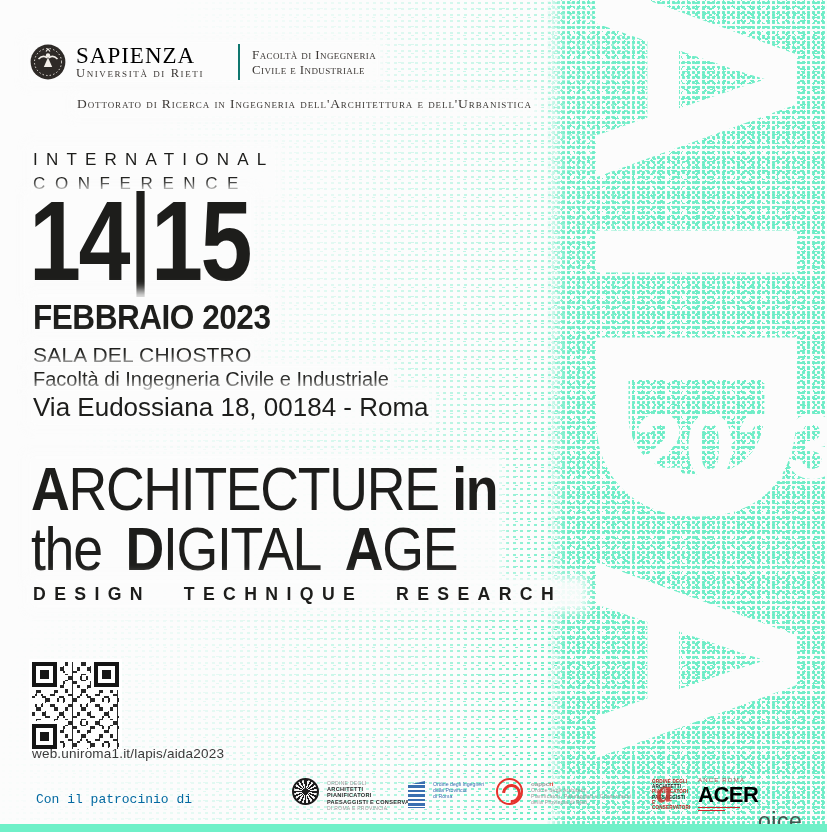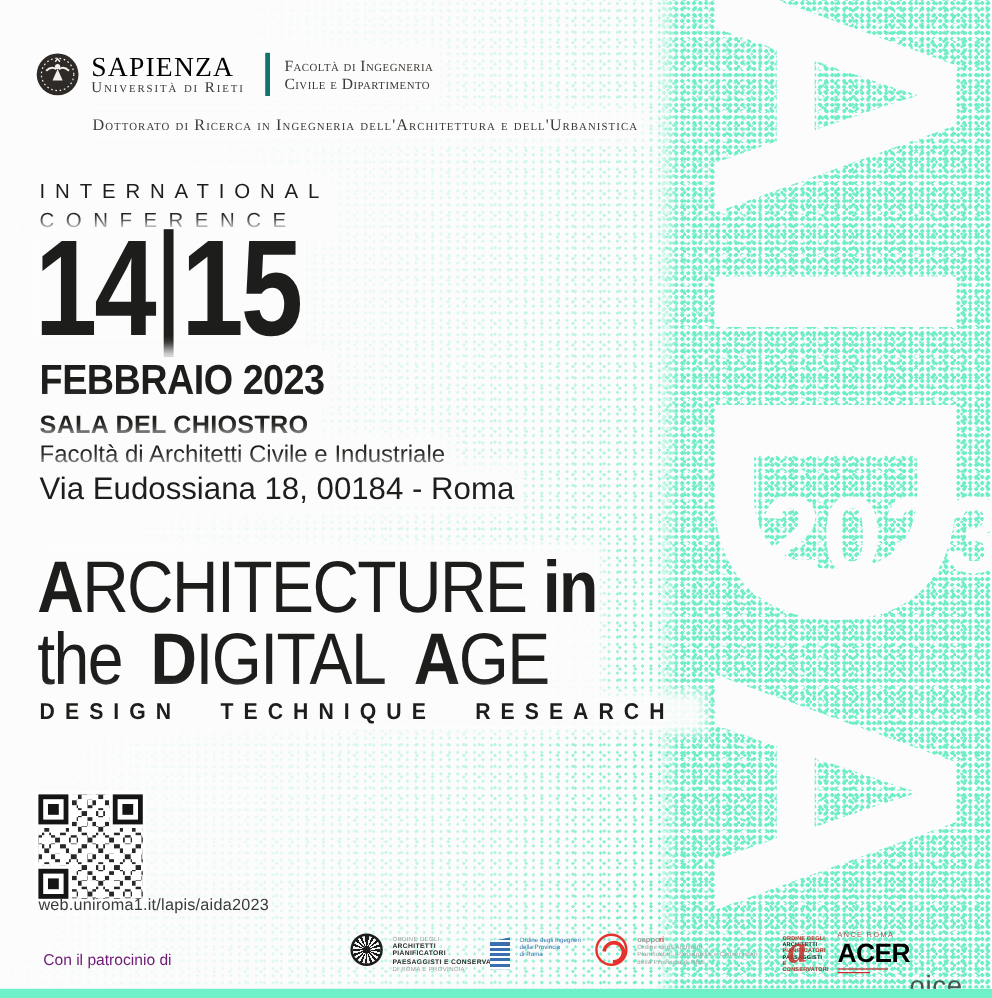--- a/index.html
+++ b/index.html
@@ -39,37 +39,37 @@
   .z2{z-index:2;}
 
   
   .header{left:30px;top:44px;display:flex;align-items:center;color:#3c3835;}
   .emblem{width:36px;height:36px;flex:0 0 auto;}
   .brand-col{margin-left:10px;padding-right:14px;}
   .brand{font-family:"Liberation Serif",serif;font-size:23px;letter-spacing:1px;color:#000000;
          text-transform:uppercase;line-height:22px;}
   .brand-sub{font-family:"Liberation Serif",serif;font-variant:small-caps;font-size:12.5px;
              letter-spacing:1.6px;line-height:12px;}
-  .hdr-col{border-left:4px solid #0f766e;padding:3px 0 3px 12px;margin-left:3px;
+  .hdr-col{border-left:2px solid #0f766e;padding:3px 0 3px 12px;margin-left:20px;
            font-family:"Liberation Serif",serif;font-variant:small-caps;font-size:13px;
            line-height:15px;letter-spacing:.4px;}
   .phd-line{left:77px;top:96px;font-family:"Liberation Serif",serif;font-variant:small-caps;
             font-size:13.5px;letter-spacing:.9px;color:#3c3835;}
 
   
   .kicker{left:33px;top:148px;font-weight:400;font-size:17px;line-height:24px;}
   .kicker .k1{letter-spacing:8.2px;}
   .kicker .k2{letter-spacing:9.6px;}
   .big-date{left:29px;top:193px;display:flex;align-items:flex-start;
             font-weight:700;font-size:114px;line-height:96px;letter-spacing:-3px;
             transform:scaleX(.82);transform-origin:left top;}
   .big-date .bar{width:10px;height:106px;background:#1d1d1b;margin:-2px 8px 0 10px;}
   .month{left:33px;top:297px;font-weight:700;font-size:35px;letter-spacing:-.5px;
          transform:scaleX(.9);transform-origin:left top;}
-  .venue1{left:33px;top:343px;font-weight:700;font-size:21px;letter-spacing:.2px;text-align:right;}
+  .venue1{left:33px;top:343px;font-weight:400;font-size:21px;letter-spacing:.2px;text-align:right;}
   .venue2{left:33px;top:368px;font-size:20px;}
   .venue3{left:33px;top:392px;font-size:26px;}
 
   
   .title{left:31px;top:459px;font-size:61px;line-height:60px;letter-spacing:-1.5px;
          transform:scaleX(.88);transform-origin:left top;font-weight:400;white-space:nowrap;}
   .title b{font-weight:700;}
   .title .word{margin-right:27px;}
   .subtitle{left:33px;top:583px;font-weight:700;font-size:19px;letter-spacing:9px;
             transform:scaleX(.93);transform-origin:left top;white-space:nowrap;}
@@ -78,21 +78,21 @@
   
   .qr{left:32px;top:662px;width:87px;height:87px;background:
         conic-gradient(#151515 0 25%, #fff 0 50%, #151515 0 75%, #fff 0) 0 0/9px 9px,
         conic-gradient(#151515 0 25%, #fff 0 50%, #151515 0 75%, #fff 0) 3px 4px/15px 15px;
       background-blend-mode:screen;outline:3px solid #fff;}
   .finder{position:absolute;width:25px;height:25px;border:4px solid #151515;background:#fff;
           box-shadow:0 0 0 3px #fff;box-sizing:border-box;}
   .finder::after{content:"";position:absolute;left:4px;top:4px;width:9px;height:9px;background:#151515;}
   .f-tl{left:0;top:0;} .f-tr{right:0;top:0;} .f-bl{left:0;bottom:0;}
   .url{left:32px;top:746px;font-size:13.5px;color:#3a3a3a;letter-spacing:.2px;}
-  .patronage{left:36px;top:792px;font-size:13px;color:#701a75;}
+  .patronage{left:36px;top:792px;font-size:13px;color:#0369a1;font-family:Liberation Mono, monospace;}
 
   
   .logos{left:288px;top:776px;right:6px;height:48px;}
   .logos *{box-sizing:border-box;}
   .sponsor{position:absolute;display:flex;}
 
   .rosette{width:27px;height:27px;border-radius:50%;border:2px solid #1c1c1c;flex:0 0 auto;
     background:
       radial-gradient(circle, #1c1c1c 0 3px, transparent 3.5px),
       repeating-conic-gradient(#1c1c1c 0 11deg, #f2f2f2 11deg 22deg);}
@@ -146,39 +146,39 @@
       <path d="M18 13.5 L13.8 23 L22.2 23 Z" fill="#f3efe9"></path>
       <path d="M8.5 15 Q13 10.5 17 13.8 M27.5 15 Q23 10.5 19 13.8" stroke="#f3efe9" stroke-width="1.6" fill="none"></path>
       <path d="M16 7.5 L18 5 L20 7.5" stroke="#f3efe9" stroke-width="1.2" fill="none"></path>
     </svg>
     <div class="brand-col">
       <div class="brand">Sapienza</div>
       <div class="brand-sub">Università di Rieti</div>
     </div>
     <div class="hdr-col">
       <div>Facoltà di Ingegneria</div>
-      <div>Civile e Dipartimento</div>
+      <div>Civile e Industriale</div>
     </div>
   </div>
   <div class="abs phd-line z2 halo">Dottorato di Ricerca in Ingegneria dell'Architettura e dell'Urbanistica</div>
 
   <div class="abs kicker z2 halo">
     <div class="k1">INTERNATIONAL</div>
     <div class="k2">CONFERENCE</div>
   </div>
 
   <div class="abs big-date z2 halo">
     <span>14</span>
     <span class="bar"></span>
     <span>15</span>
   </div>
 
   <div class="abs month z2 halo">FEBBRAIO 2023</div>
   <div class="abs venue1 z2 halo">SALA DEL CHIOSTRO</div>
-  <div class="abs venue2 z2 halo">Facoltà di Architetti Civile e Industriale</div>
+  <div class="abs venue2 z2 halo">Facoltà di Ingegneria Civile e Industriale</div>
   <div class="abs venue3 z2 halo">Via Eudossiana 18, 00184 - Roma</div>
 
   <div class="abs title z2 halo">
     <div><b>A</b><span>RCHITECTURE</span>&nbsp;<b>in</b></div>
     <div><span class="word">the</span><span class="word"><b>D</b><span>IGITAL</span></span><span><b>A</b><span>GE</span></span></div>
   </div>
   <div class="abs subtitle z2 halo">
     <span>DESIGN</span>
     <span>TECHNIQUE</span>
     <span>RESEARCH</span>

